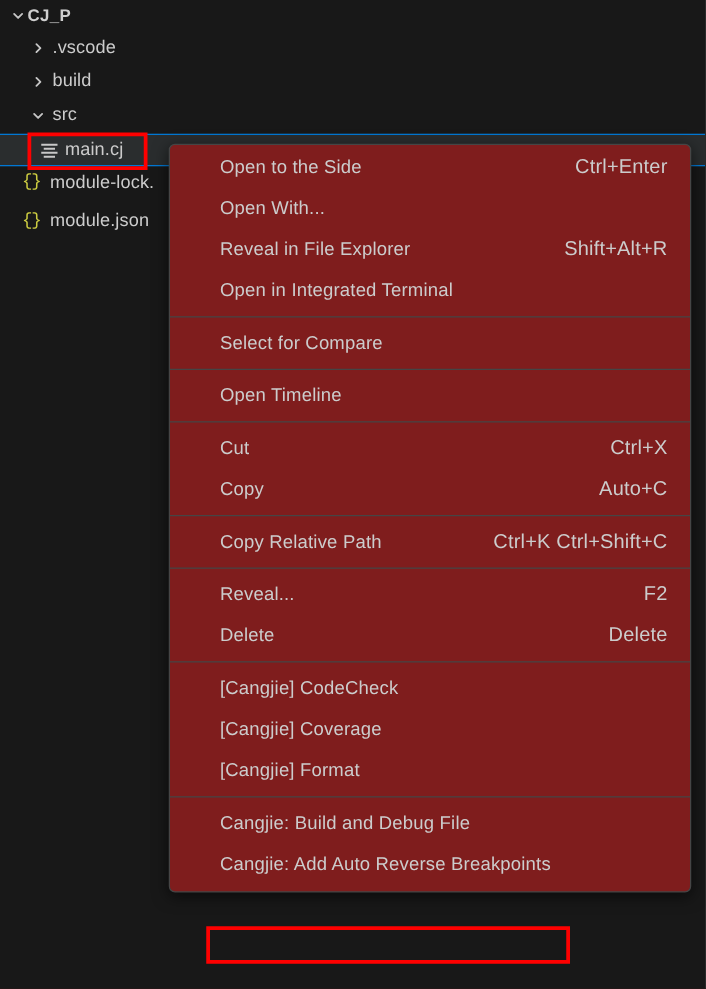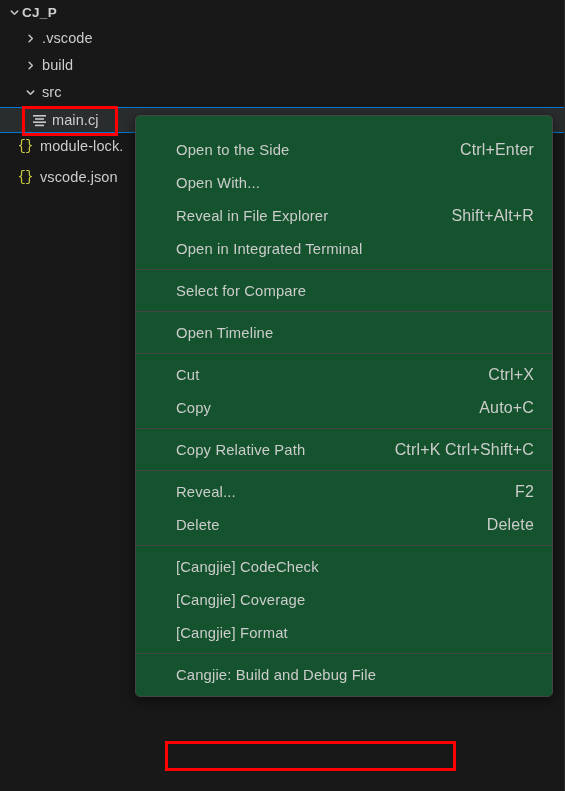--- a/index.html
+++ b/index.html
@@ -117,25 +117,25 @@
     pointer-events: none;
     z-index: 50;
   }
 
   
   #context-menu {
     position: absolute;
     left: 135px;
     top: 115px;
     width: 418px;
-    background: #14532d;
+    background: #7f1d1d;
     border: 1px solid #454545;
     border-radius: 5px;
     box-shadow: 0 3px 12px rgba(0,0,0,.55);
-    padding: 17px 0 5px 0;
+    padding: 1px 0 5px 0;
     z-index: 20;
     overflow: hidden;
   }
 
   .menu-group { padding: 0; }
 
   .menu-sep {
     height: 0;
     border-top: 1px solid #454545;
     margin: 4px 0;
@@ -219,21 +219,21 @@
     <span class="icon-slot" style="margin-left:14px;">
       <span class="json-brace">{}</span>
     </span>
     <span class="label" style="margin-left:4px;">module-lock.</span>
   </div>
 
   <div class="tree-row" style="top:165px;">
     <span class="icon-slot" style="margin-left:14px;">
       <span class="json-brace">{}</span>
     </span>
-    <span class="label" style="margin-left:4px;">vscode.json</span>
+    <span class="label" style="margin-left:4px;">module.json</span>
   </div>
 
   <div id="explorer-right-edge"></div>
 </div>
 
 <div id="context-menu">
 
   <div class="menu-group">
     <div class="menu-item">
       <span class="mi-label">Open to the Side</span>
@@ -316,18 +316,22 @@
       <span class="mi-key"></span>
     </div>
   </div>
   <div class="menu-sep"></div>
 
   <div class="menu-group">
     <div class="menu-item">
       <span class="mi-label">Cangjie: Build and Debug File</span>
       <span class="mi-key"></span>
     </div>
+    <div class="menu-item">
+      <span class="mi-label">Cangjie: Add Auto Reverse Breakpoints</span>
+      <span class="mi-key"></span>
+    </div>
   </div>
 
 </div>
 
 <div class="redbox" style="left: 22px; top: 106px; width: 96px; height: 30px; border-color: rgb(254, 0, 0);"></div>
 <div class="redbox" style="left: 165px; top: 741px; width: 291px; height: 30px; border-color: rgb(254, 0, 0);"></div>
 
 </body></html>

